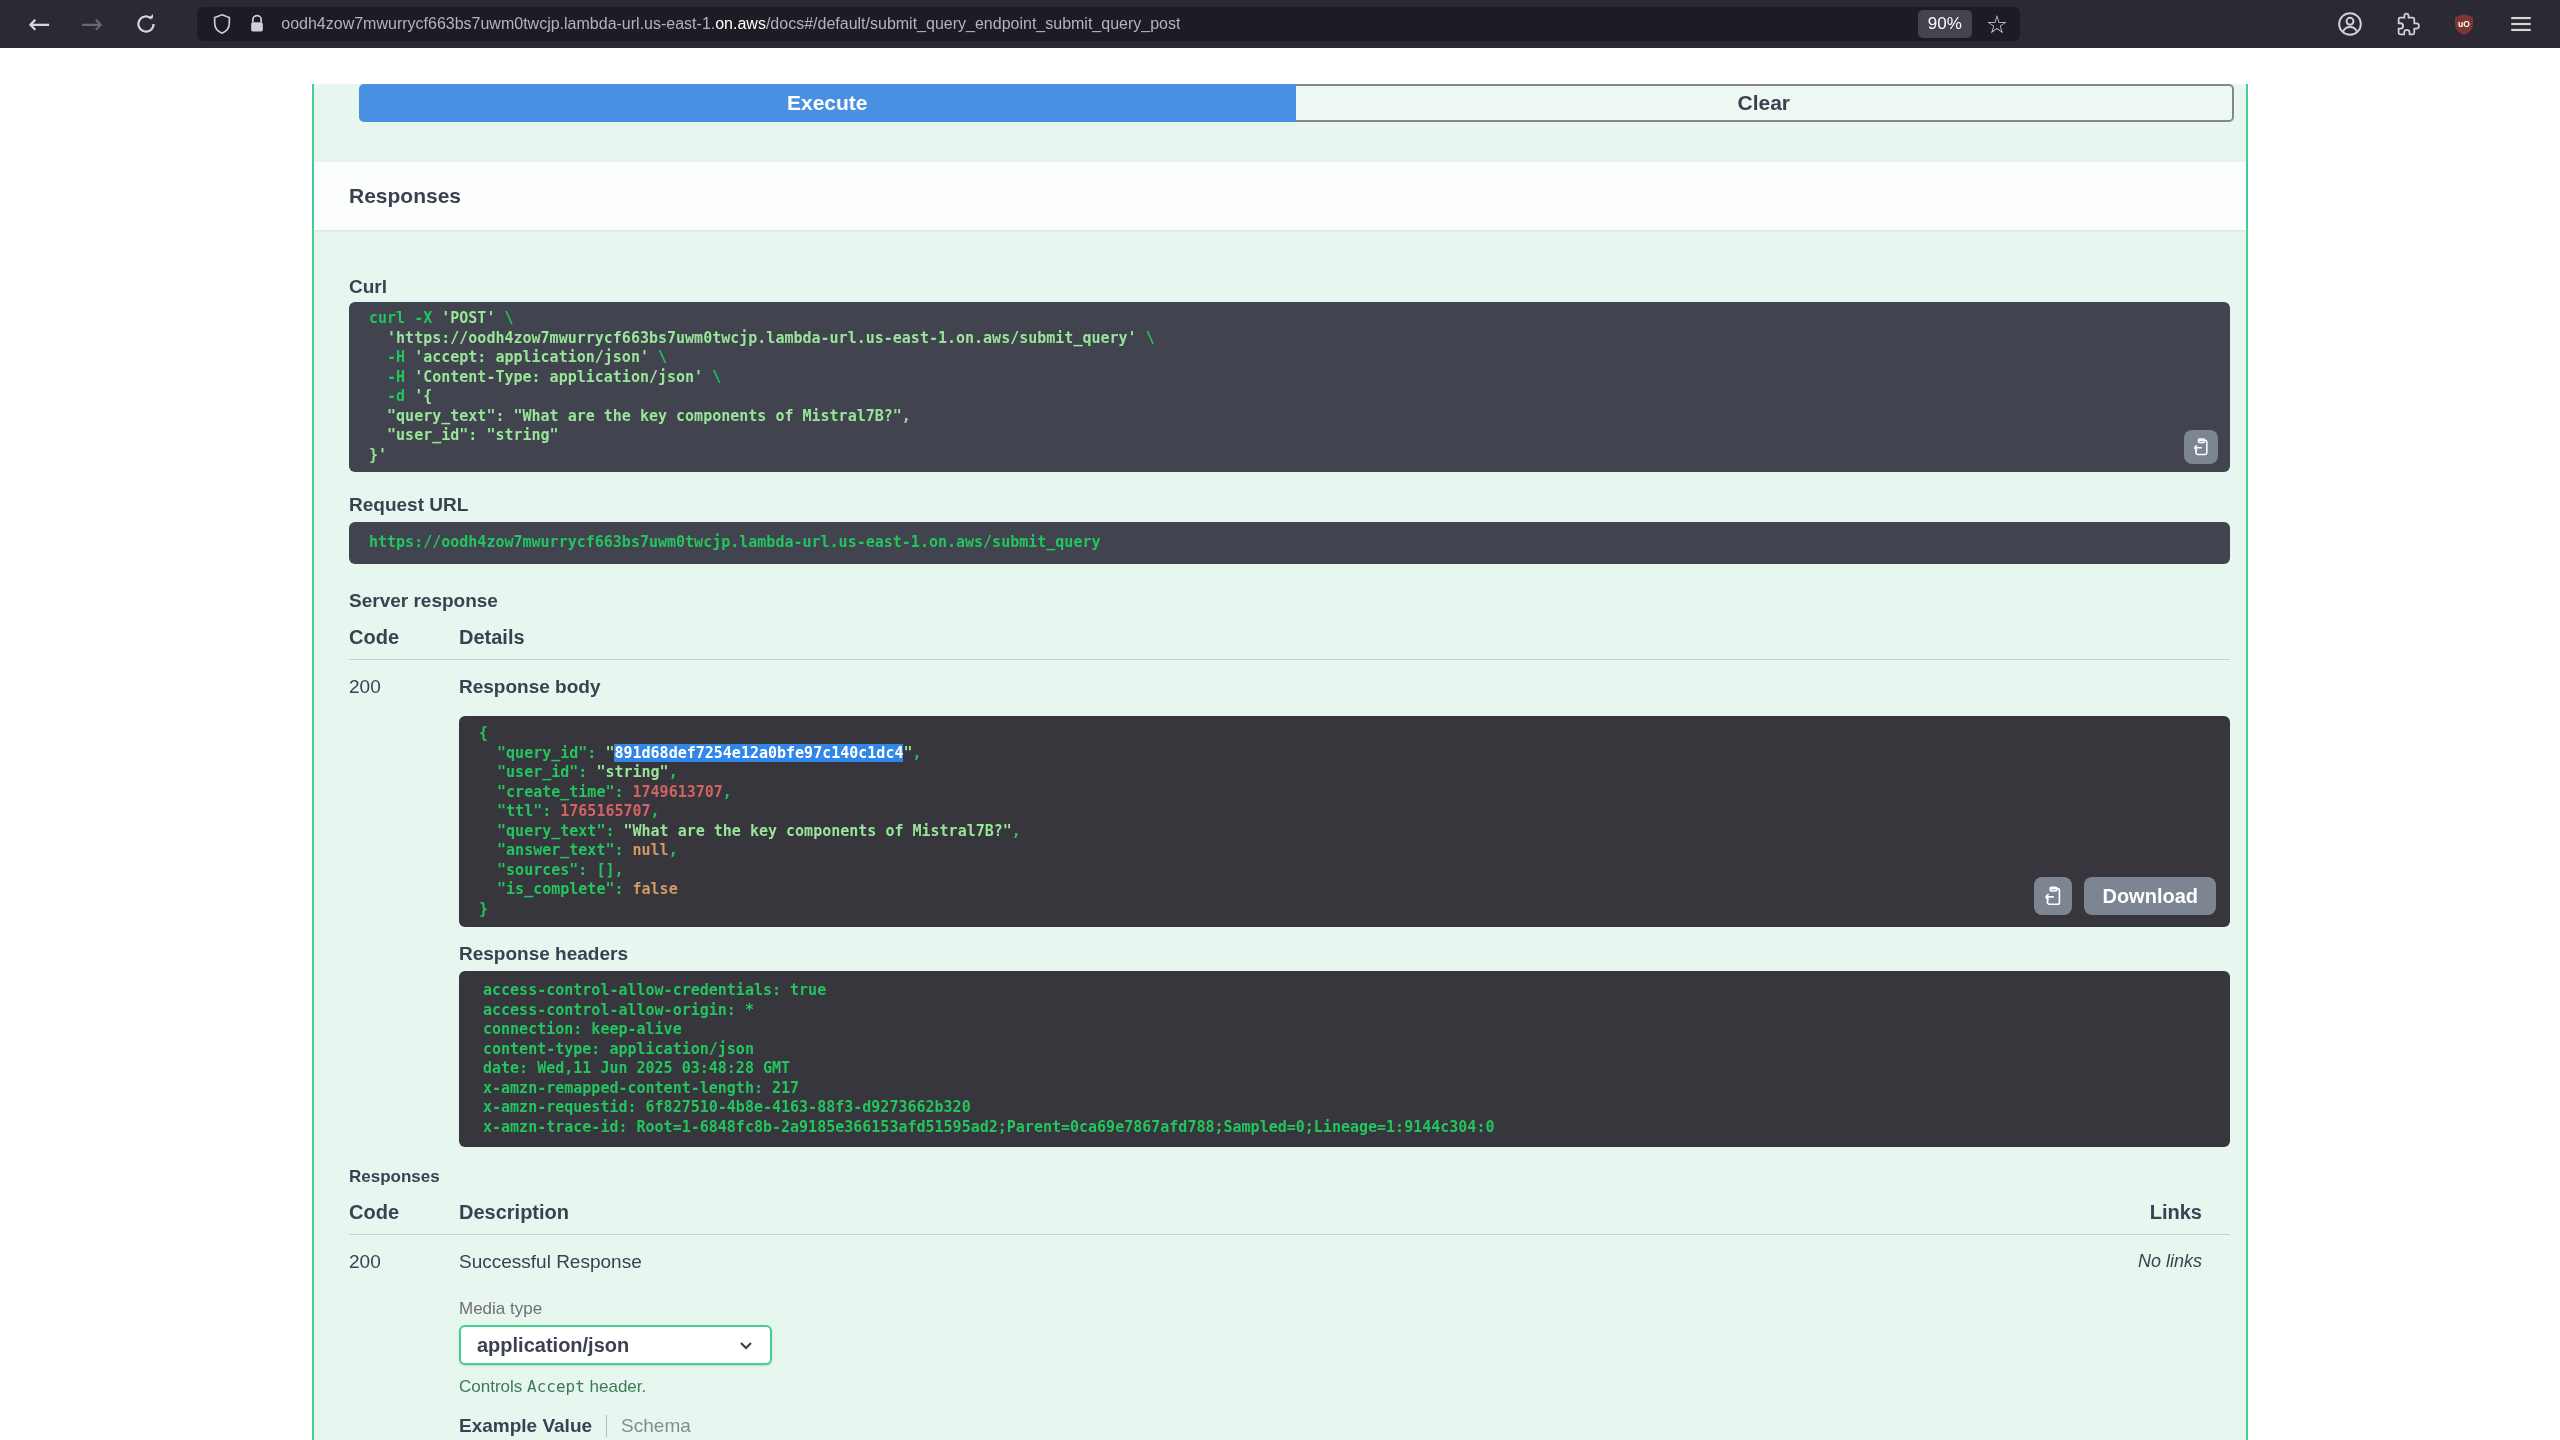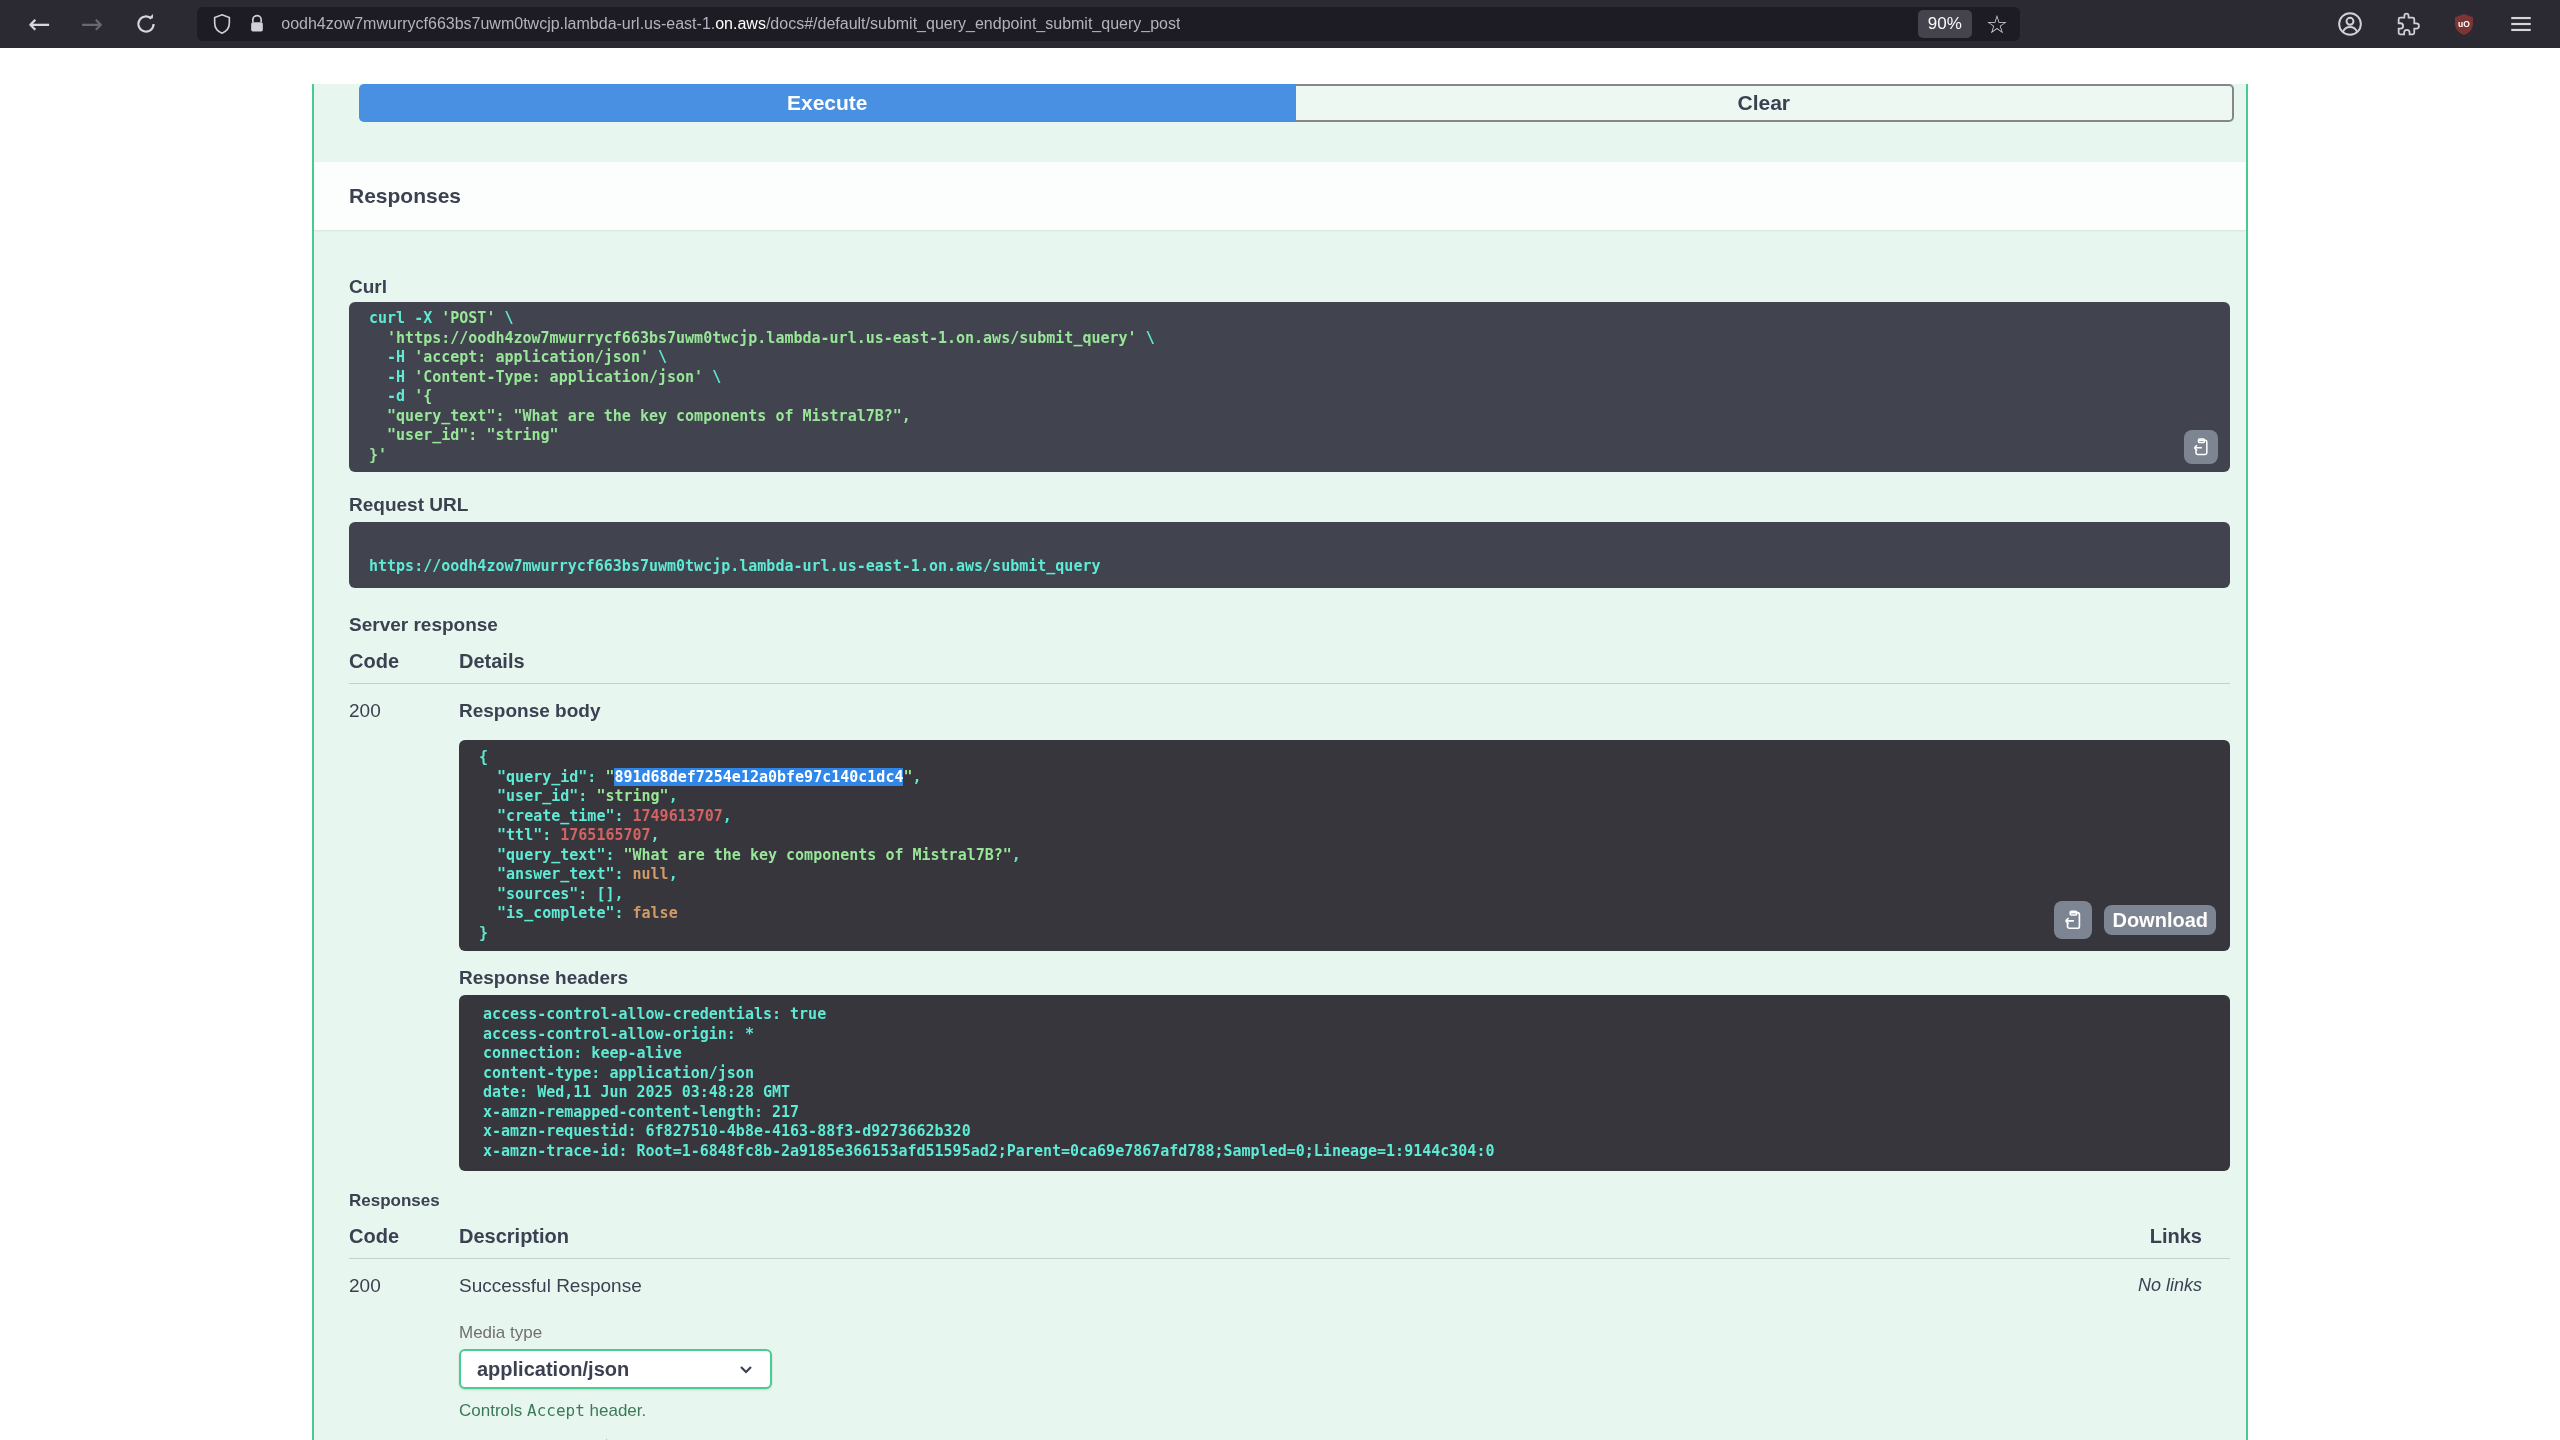--- a/index.html
+++ b/index.html
@@ -29,21 +29,21 @@
   .btn-clear{flex:1;background:#eef8f2;color:#3b4151;font-weight:bold;font-size:21px;
     border:2px solid #85888b;border-left:none;border-radius:0 5px 5px 0;font-family:"Liberation Sans",sans-serif;cursor:pointer;}
   .section-header{margin-top:40px;height:68px;background:rgba(255,255,255,.85);display:flex;align-items:center;
     padding-left:35px;box-shadow:0 1px 2px rgba(0,0,0,.08);}
   .section-header h4{margin:0;font-size:21px;font-weight:bold;color:var(--heading,#3b4151);}
   .inner{padding:0 16px 0 35px;}
   .lbl{font-size:19px;font-weight:bold;color:var(--heading,#3b4151);}
   .codeblock{position:relative;background:var(--code-bg,#41444e);border-radius:6px;color:#fff;
     font-family:"DejaVu Sans Mono","Liberation Mono",monospace;font-size:15px;font-weight:bold;}
   .code-line{height:19.5px;line-height:19.5px;white-space:pre;}
-  .seg-w{color:#5eead4;margin-top:24px;}
+  .seg-w{color:#22c55e;}
   .seg-g{color:var(--code-green,#98e698);}
   .seg-n{color:var(--code-number,#d36363);}
   .seg-o{color:var(--code-literal,#d19a66);}
   .seg-sel{color:#fff;background:var(--selection-blue,#3187e8);}
   .curl-lbl{margin-top:46px;}
   .curl-block{margin-top:4px;padding:7px 20px;}
   .requrl-lbl{margin-top:22px;display:block;}
   .requrl-block{margin-top:6px;padding:11px 20px;}
   .requrl-block .code-line{height:20px;}
   .srv-lbl{margin-top:26px;display:block;}
@@ -54,22 +54,22 @@
   .tbl-row{display:grid;grid-template-columns:110px 1fr 200px;margin-top:16px;}
   .code-cell{font-size:19px;color:var(--heading,#3b4151);}
   .details-col .lbl-small{font-size:19px;font-weight:bold;color:var(--heading,#3b4151);}
   .resp-block{margin-top:18px;padding:8px 20px;background:var(--response-code-bg,#36363c);}
   .hdr-lbl{margin-top:16px;display:block;}
   .hdr-block{margin-top:6px;padding:10px 24px;background:var(--response-code-bg,#36363c);}
   .copy-btn{position:absolute;right:12px;bottom:8px;width:34px;height:34px;background:var(--btn-gray,#7d8492);
     border:none;border-radius:8px;display:flex;align-items:center;justify-content:center;cursor:pointer;}
   .resp-actions{position:absolute;right:14px;bottom:12px;display:flex;gap:12px;align-items:center;}
   .resp-actions .copy2{position:static;width:38px;height:38px;}
-  .btn-download{height:30px;background:var(--btn-gray,#7d8492);color:#fff;font-weight:bold;font-size:20px;
-    border:none;border-radius:8px;padding:0 8px;font-family:"Liberation Sans",sans-serif;cursor:pointer;}
+  .btn-download{height:38px;background:var(--btn-gray,#7d8492);color:#fff;font-weight:bold;font-size:20px;
+    border:none;border-radius:8px;padding:0 18px;font-family:"Liberation Sans",sans-serif;cursor:pointer;}
   .responses-small{margin-top:20px;font-size:17px;font-weight:bold;color:var(--heading,#3b4151);}
   .desc-cell{font-size:19px;color:var(--heading,#3b4151);}
   .nolinks{font-size:18px;font-style:italic;color:var(--heading,#3b4151);}
   .media-block{margin-top:26px;}
   .media-lbl{font-size:17px;color:#707070;}
   .media-select{margin-top:6px;width:313px;height:40px;box-sizing:border-box;background:#fff;
     border:2px solid var(--method-green,#49cc90);border-radius:6px;display:flex;align-items:center;
     padding:0 14px 0 16px;cursor:pointer;box-shadow:0 1px 2px rgba(0,0,0,.15);}
   .media-select .val{font-size:20px;font-weight:bold;color:var(--heading,#3b4151);flex:1;}
   .media-hint{margin-top:12px;font-size:17px;color:var(--hint-green,#3a7a54);}

